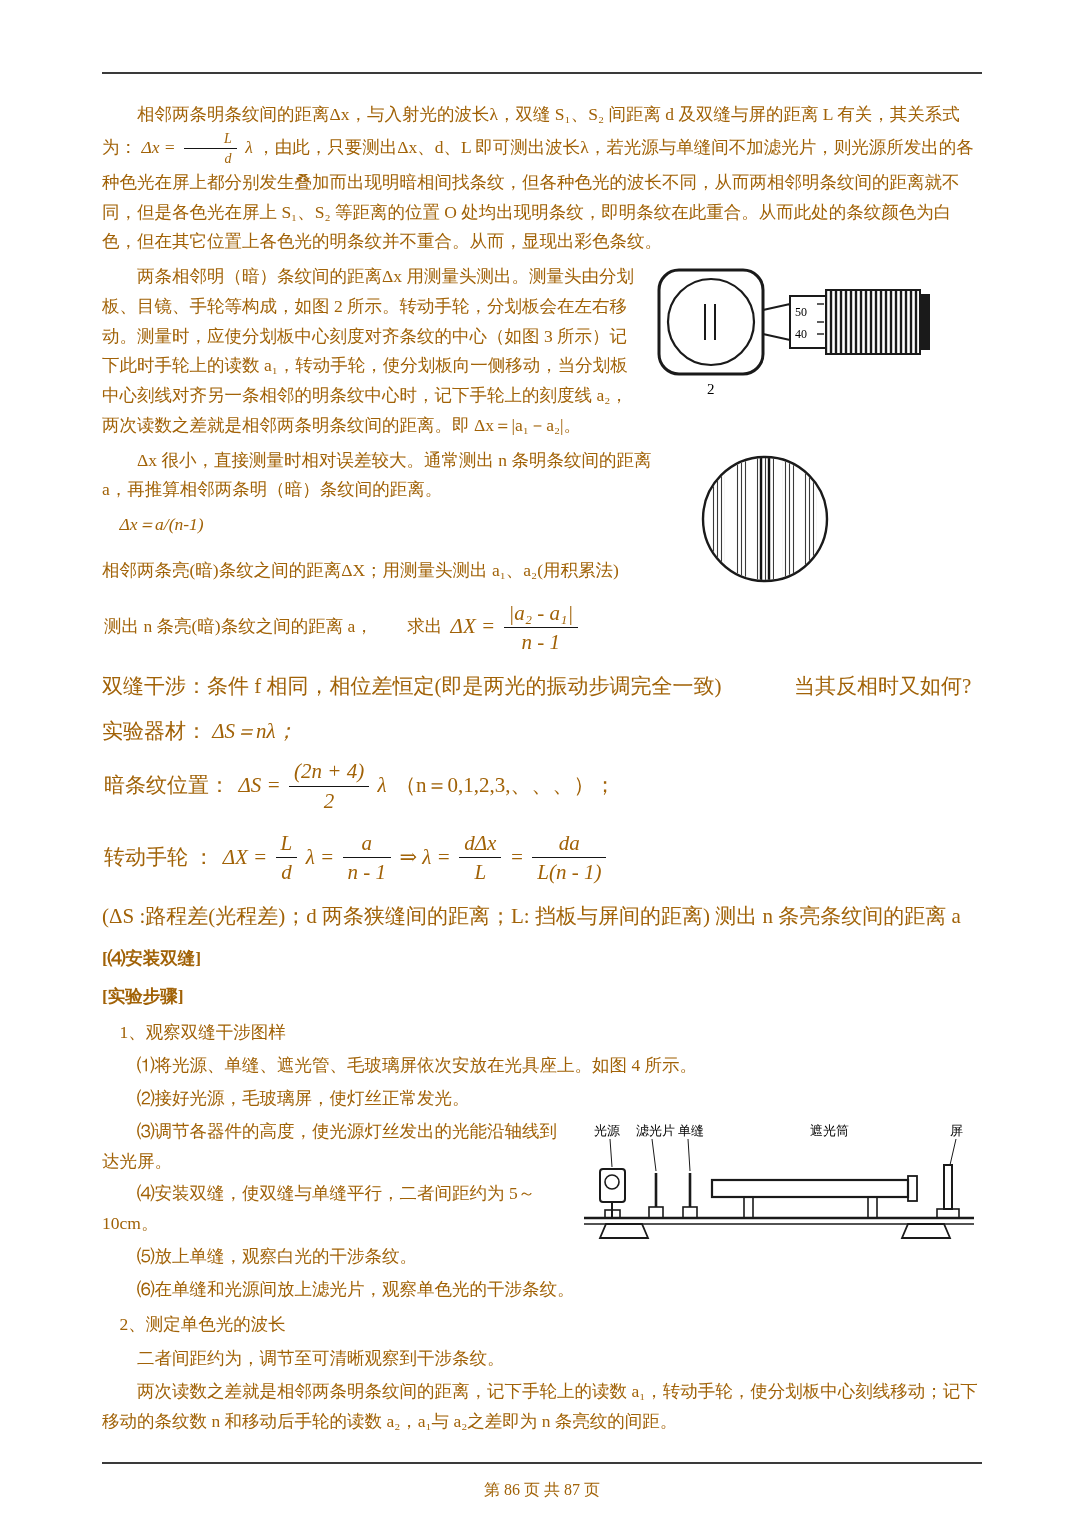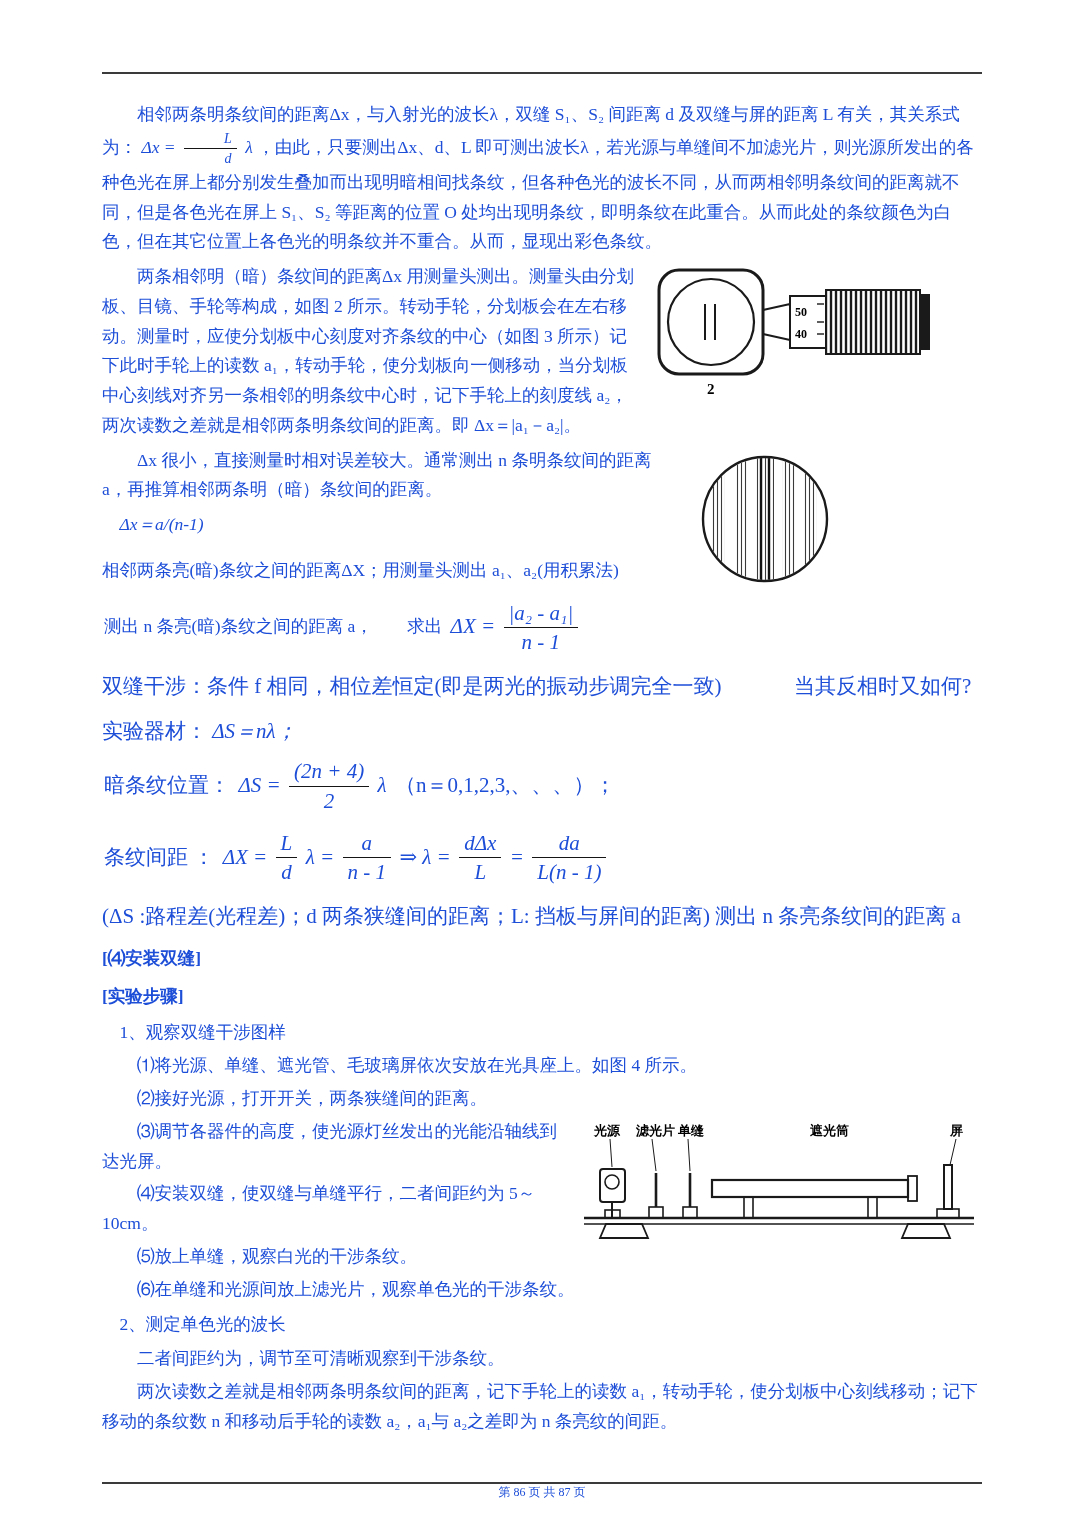--- a/index.html
+++ b/index.html
@@ -2,21 +2,21 @@
 <html><head>
 <meta charset="utf-8">
 <style>
   html,body{margin:0;padding:0;background:#ffffff;}
   .page{
     position:relative;
     width:1080px;height:1527px;
     background:#ffffff;
     overflow:hidden;
     font-family:"Liberation Serif","DejaVu Serif",serif;
-    color:#1d4ed8;
+    color:#a16207;
   }
   .content{
     position:absolute;
     left:102px;right:98px;top:72px;
     font-size:17.5px;
     line-height:1.7;
   }
   .top-rule{border-top:2px solid #3a3a3a;margin-bottom:26px;}
   p{margin:0 0 5px 0;}
   .indent{text-indent:2em;}
@@ -29,31 +29,31 @@
   .frac-sm{font-size:14px;}
   .mrow{display:block;margin:6px 0 14px 0;}
   .mrow .piece{display:inline-block;vertical-align:middle;margin:0 2px;}
   .big-math{font-size:21px;}
   .small-line{font-size:21px;margin-bottom:9px;}
   .gap-left{margin-left:3.2em;}
   .heading{font-weight:bold;margin:8px 0 5px 0;}
   .step{text-indent:2em;margin-bottom:3px;}
   .sec-title{text-indent:1em;margin:6px 0 4px 0;}
   
-  .fig-right{float:right;font-weight:bold;}
+  .fig-right{float:right;}
   .fig2wrap{width:300px;margin:2px 28px 6px 18px;}
   .fig3wrap{width:232px;margin:0 58px 8px 16px;text-align:left;}
   .fig4wrap{width:404px;margin:4px 0 8px 14px;}
   svg{display:block;}
   .footer{
     position:absolute;left:102px;right:98px;bottom:26px;
     border-top:2px solid #3a3a3a;
     text-align:center;
-    padding-top:0;
-    font-size:12px;
+    padding-top:16px;
+    font-size:16px;
     font-family:"Liberation Serif","DejaVu Serif",serif;
   }
 </style>
 </head>
 <body>
 
 <div class="page">
   <div class="content">
 
     <div class="top-rule"></div>
@@ -139,39 +139,39 @@
 
     <div class="mrow">
       <span class="piece small-line" style="margin-bottom:0;">暗条纹位置：</span>
       <span class="piece fm big-math">ΔS =</span>
       <span class="piece frac big-math"><span class="num">(2n + 4)</span><span class="den">2</span></span>
       <span class="piece fm big-math">λ</span>
       <span class="piece small-line" style="margin-bottom:0;">（n＝0,1,2,3,、、、）；</span>
     </div>
 
     <div class="mrow" style="margin-top:16px;">
-      <span class="piece small-line" style="margin-bottom:0;">条纹间距 ：</span>
+      <span class="piece small-line" style="margin-bottom:0;">转动手轮 ：</span>
       <span class="piece fm big-math">ΔX =</span>
       <span class="piece frac big-math"><span class="num">L</span><span class="den">d</span></span>
       <span class="piece fm big-math">λ =</span>
       <span class="piece frac big-math"><span class="num">a</span><span class="den">n - 1</span></span>
       <span class="piece fm big-math">⇒ λ =</span>
       <span class="piece frac big-math"><span class="num">dΔx</span><span class="den">L</span></span>
       <span class="piece fm big-math">=</span>
       <span class="piece frac big-math"><span class="num">da</span><span class="den">L(n - 1)</span></span>
     </div>
 
     <p class="small-line" style="margin-top:6px;">(ΔS :路程差(光程差)；d 两条狭缝间的距离；L: 挡板与屏间的距离) 测出 n 条亮条纹间的距离 a</p>
 
     <p class="heading">[⑷安装双缝]</p>
 
     <p class="heading">[实验步骤]</p>
     <p class="sec-title">1、观察双缝干涉图样</p>
     <p class="step">⑴将光源、单缝、遮光管、毛玻璃屏依次安放在光具座上。如图 4 所示。</p>
-    <p class="step">⑵接好光源，打开开关，两条狭缝间的距离。</p>
+    <p class="step">⑵接好光源，毛玻璃屏，使灯丝正常发光。</p>
 
     <div class="fig-right fig4wrap">
       <svg width="404" height="126" viewBox="0 0 404 126">
         <text x="16" y="14" font-size="13">光源</text>
         <text x="58" y="14" font-size="13">滤光片</text>
         <text x="100" y="14" font-size="13">单缝</text>
         <text x="232" y="14" font-size="13">遮光筒</text>
         <text x="372" y="14" font-size="13">屏</text>
         <line x1="32" y1="18" x2="34" y2="46" stroke="#1a1a1a" stroke-width="1"></line>
         <line x1="74" y1="18" x2="78" y2="50" stroke="#1a1a1a" stroke-width="1"></line>

